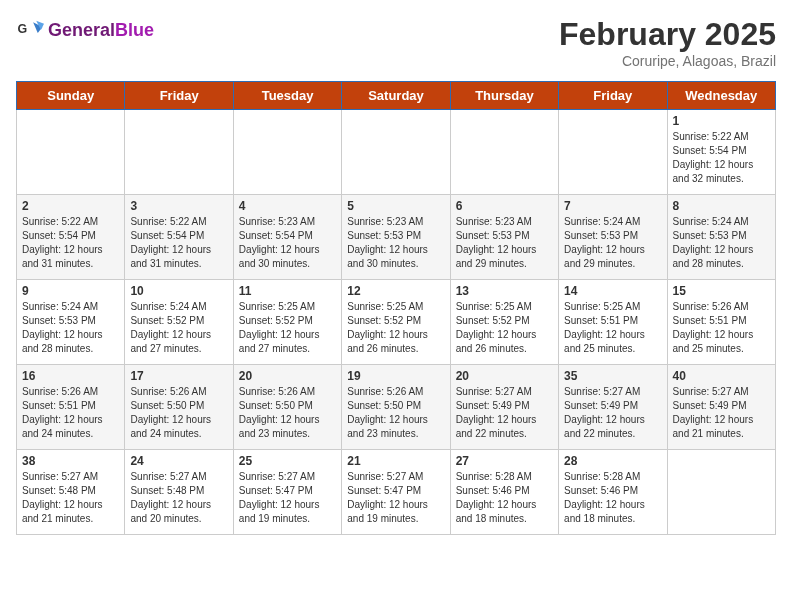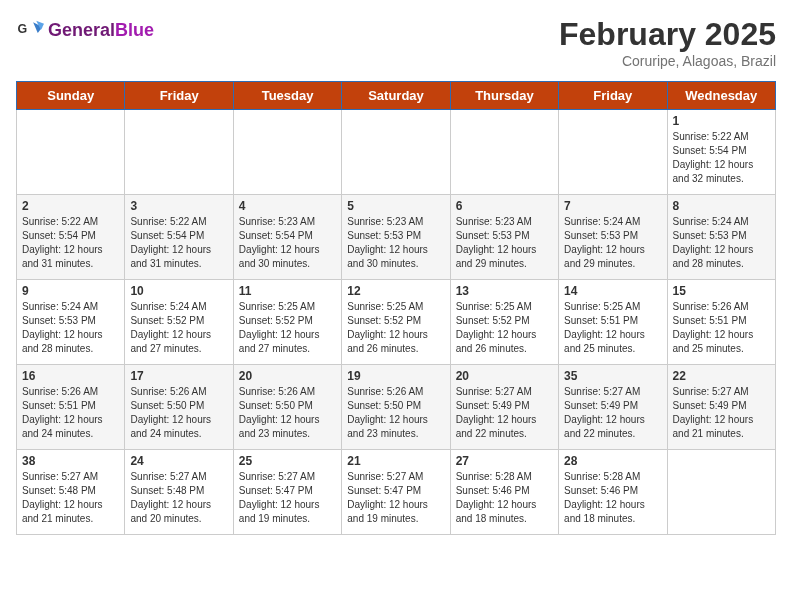--- a/index.html
+++ b/index.html
@@ -245,21 +245,21 @@
 Sunset: 5:49 PM
 Daylight: 12 hours and 22 minutes.</div>
         </td>
         <td>
           <span class="day-number">35</span>
           <div class="day-info" style="white-space: pre-line;">Sunrise: 5:27 AM
 Sunset: 5:49 PM
 Daylight: 12 hours and 22 minutes.</div>
         </td>
         <td>
-          <span class="day-number">22</span>
+          <span class="day-number">40</span>
           <div class="day-info" style="white-space: pre-line;">Sunrise: 5:27 AM
 Sunset: 5:49 PM
 Daylight: 12 hours and 21 minutes.</div>
         </td>
       </tr>
       <tr>
         <td>
           <span class="day-number">38</span>
           <div class="day-info" style="white-space: pre-line;">Sunrise: 5:27 AM
 Sunset: 5:48 PM

